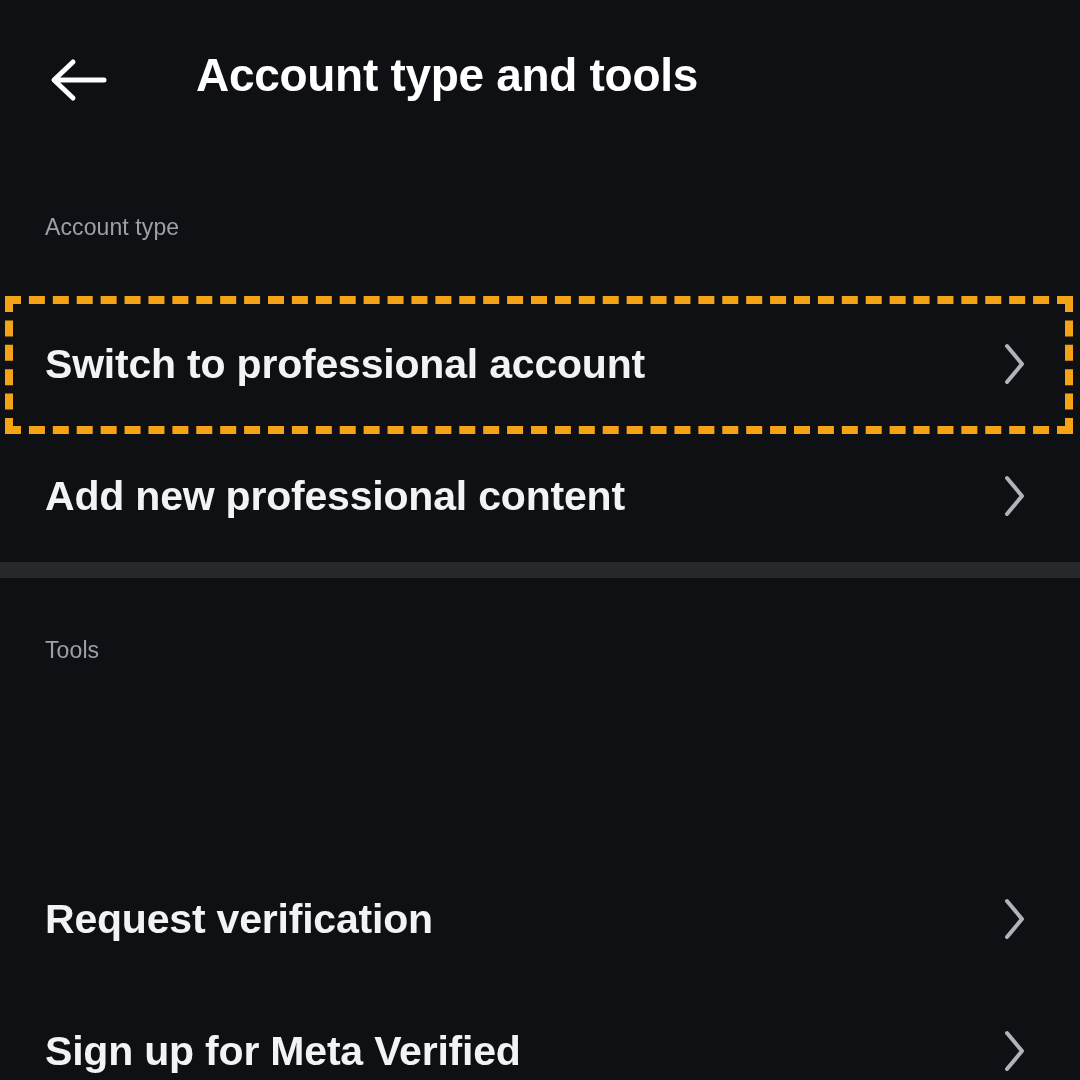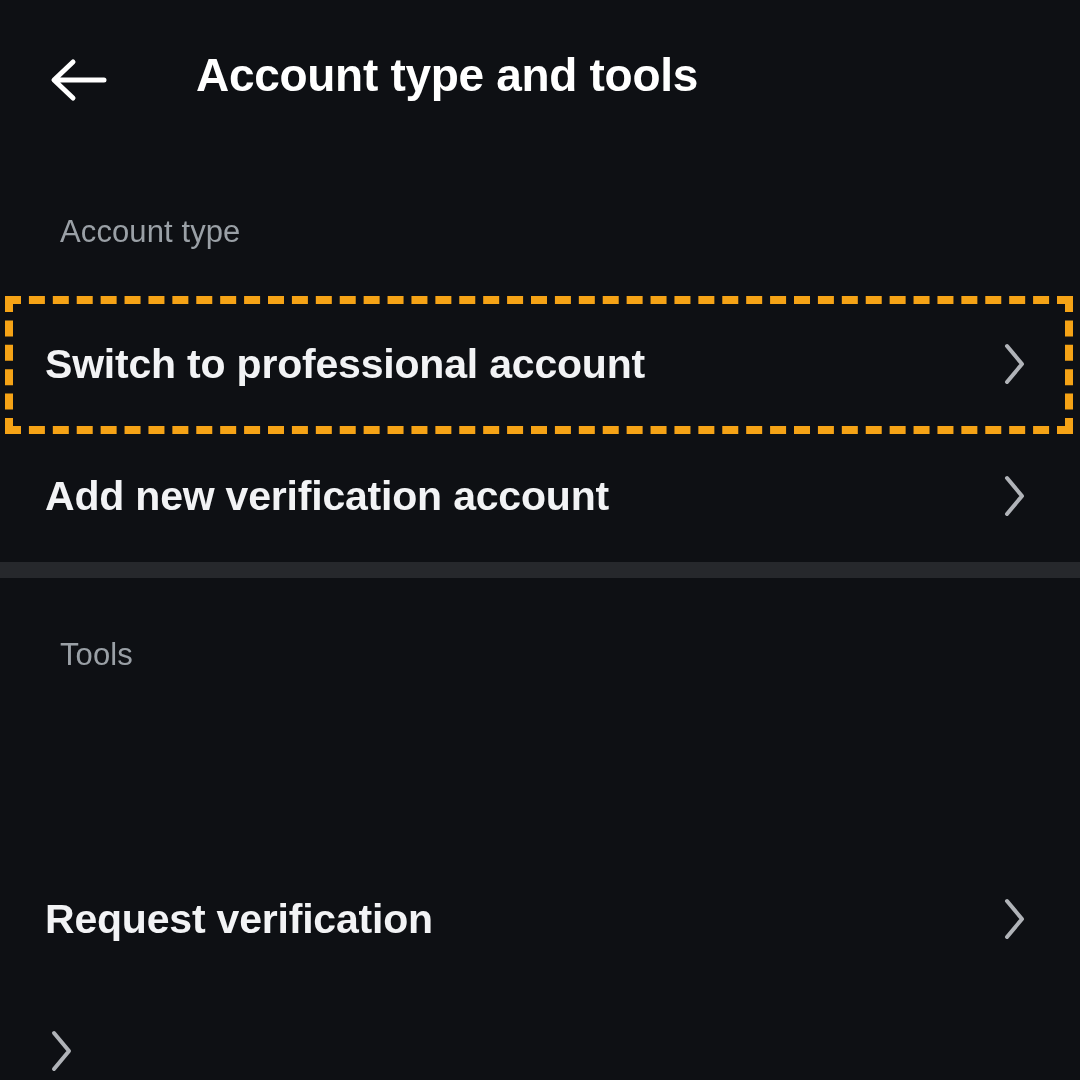--- a/index.html
+++ b/index.html
@@ -47,25 +47,24 @@
     font-size: 46px;
     font-weight: bold;
     color: #ffffff;
     letter-spacing: -0.3px;
     white-space: nowrap;
   }
 
   
   .section-header {
     color: #9aa0a6;
-    font-size: 31px;
+    font-size: 23px;
     font-weight: normal;
     padding-left: 45px;
     letter-spacing: 0.1px;
-    margin-left: 15px;
   }
   #sec-account-type { position: absolute; left: 0; top: 214px; }
   #sec-tools        { position: absolute; left: 0; top: 637px; }
 
   
   .row {
     position: absolute;
     left: 0;
     width: 1080px;
     display: flex;
@@ -144,21 +143,21 @@
     <span class="chevron">
       <svg width="24" height="42" viewBox="0 0 24 42" fill="none" xmlns="http://www.w3.org/2000/svg">
         <path d="M4 3 L19 21 L4 39" stroke="#b0b3b8" stroke-width="4" stroke-linecap="round" stroke-linejoin="round"></path>
       </svg>
     </span>
   </div>
 
   <div class="highlight-box"></div>
 
   <div class="row" id="row-addnew">
-    <span class="row-label">Add new verification account</span>
+    <span class="row-label">Add new professional content</span>
     <span class="chevron">
       <svg width="24" height="42" viewBox="0 0 24 42" fill="none" xmlns="http://www.w3.org/2000/svg">
         <path d="M4 3 L19 21 L4 39" stroke="#b0b3b8" stroke-width="4" stroke-linecap="round" stroke-linejoin="round"></path>
       </svg>
     </span>
   </div>
 
   <div class="section-divider"></div>
 
   <div class="section-header" id="sec-tools">Tools</div>
@@ -167,20 +166,21 @@
   <div class="row" id="row-request">
     <span class="row-label">Request verification</span>
     <span class="chevron">
       <svg width="24" height="42" viewBox="0 0 24 42" fill="none" xmlns="http://www.w3.org/2000/svg">
         <path d="M4 3 L19 21 L4 39" stroke="#b0b3b8" stroke-width="4" stroke-linecap="round" stroke-linejoin="round"></path>
       </svg>
     </span>
   </div>
 
   <div class="row" id="row-meta">
+    <span class="row-label">Sign up for Meta Verified</span>
     <span class="chevron">
       <svg width="24" height="42" viewBox="0 0 24 42" fill="none" xmlns="http://www.w3.org/2000/svg">
         <path d="M4 3 L19 21 L4 39" stroke="#b0b3b8" stroke-width="4" stroke-linecap="round" stroke-linejoin="round"></path>
       </svg>
     </span>
   </div>
 
 </div>
 
 </body></html>

